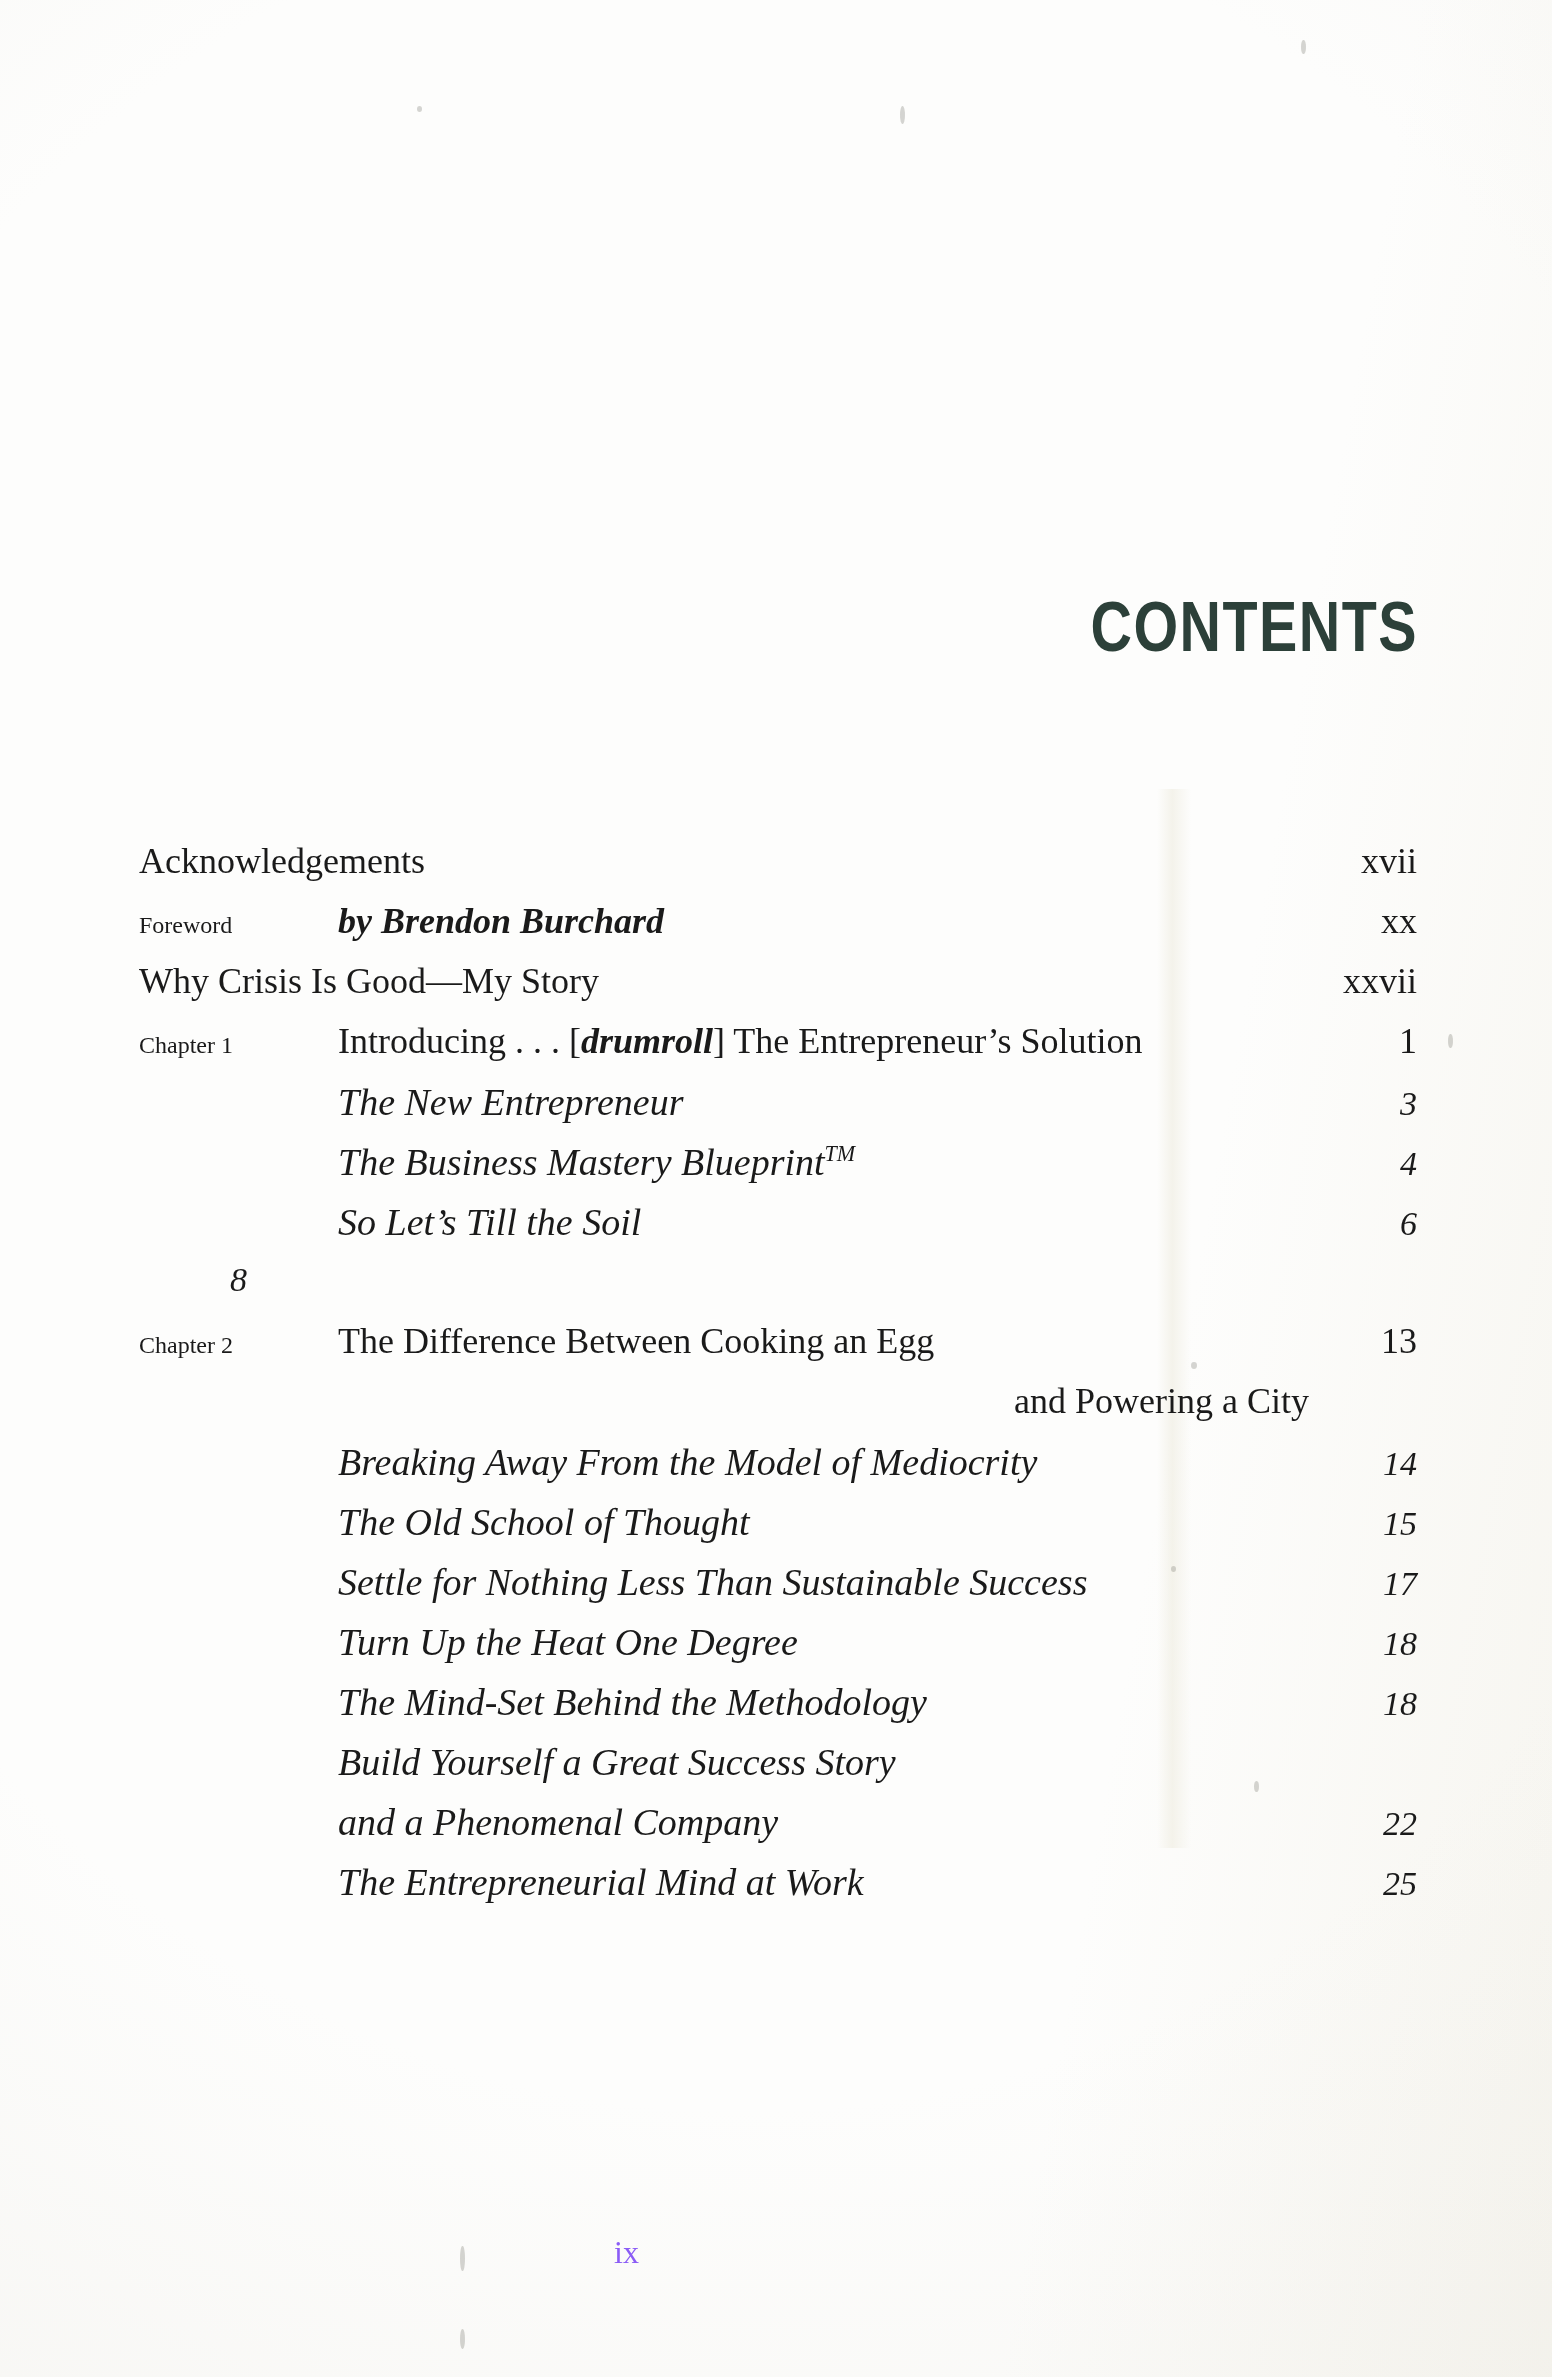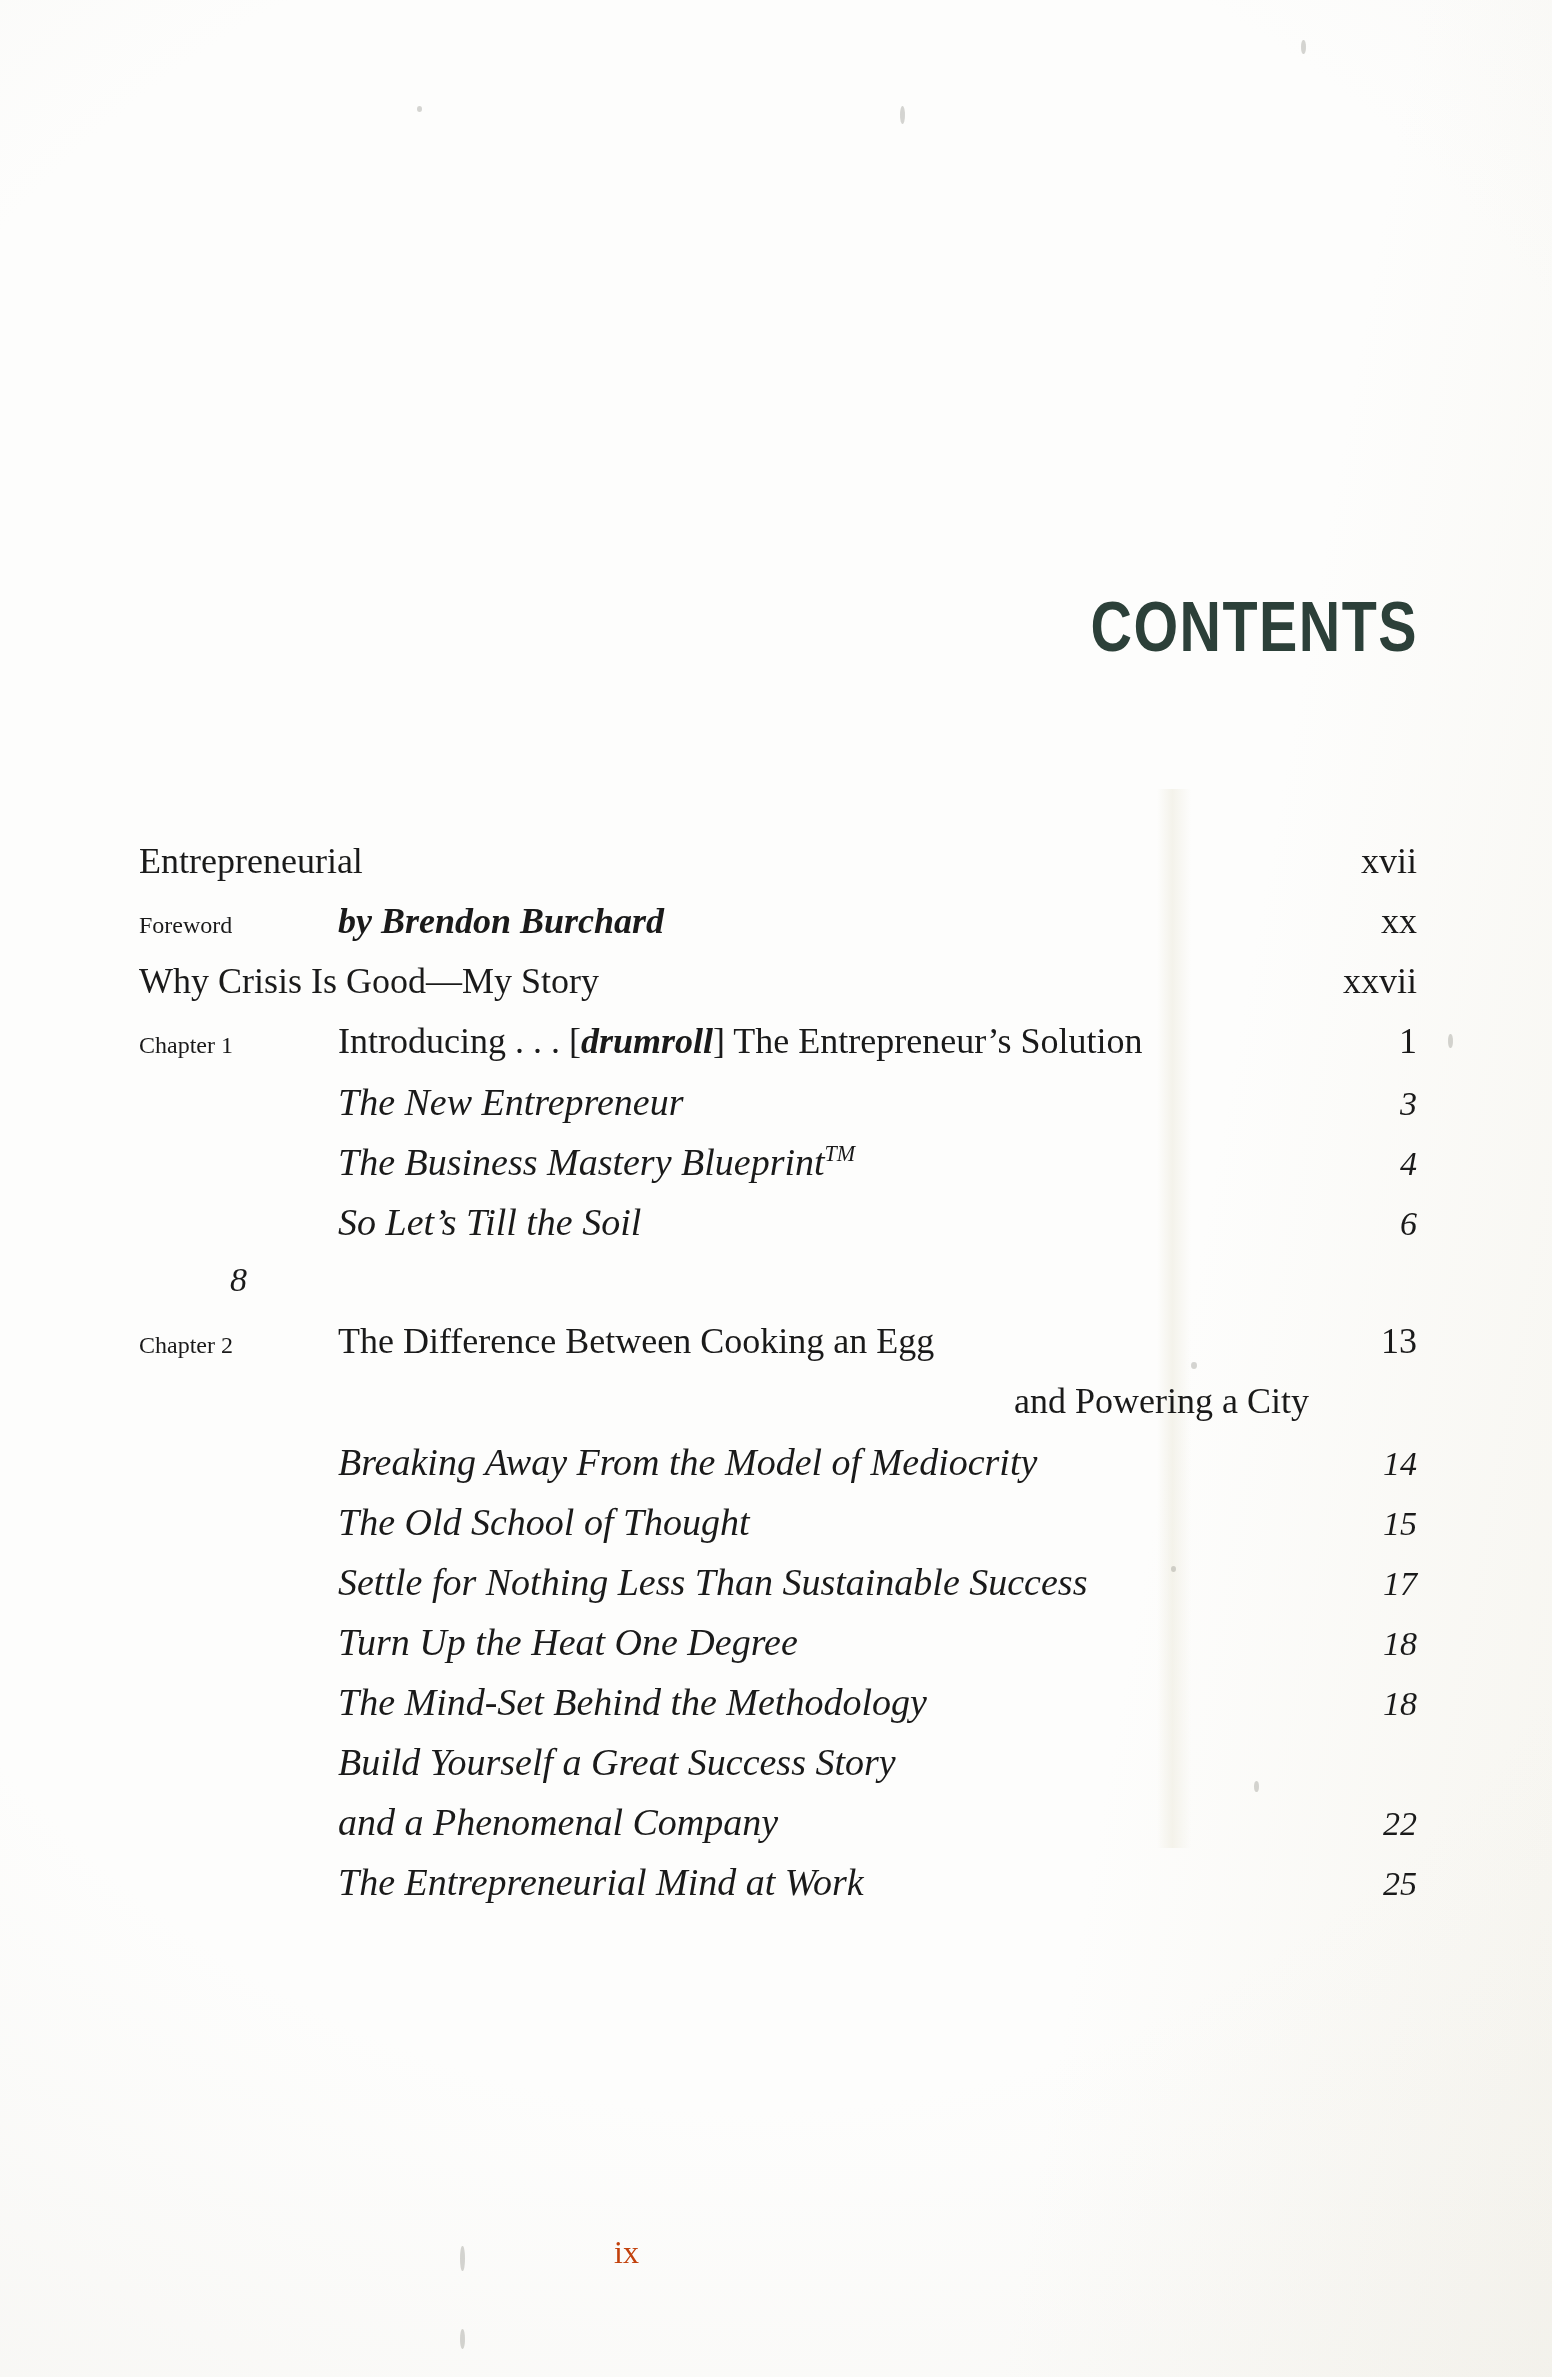--- a/index.html
+++ b/index.html
@@ -154,21 +154,21 @@
   }
 
   
   .folio {
     position: absolute;
     top: 2234px;
     left: 0;
     width: 1253px;
     text-align: center;
     font-size: 32px;
-    color: #c2410c;
+    color: #8b5cf6;
   }
 </style>
 </head>
 <body>
 
 <div class="page">
 
   <div class="scan-tint"></div>
   <div class="gutter-shade"></div>
 
@@ -181,21 +181,21 @@
   <div class="speck" style="top:1781px;left:1254px;width:4.5px;height:10.8px;"></div>
   <div class="speck" style="top:2246px;left:460px;width:4.5px;height:25px;"></div>
   <div class="speck" style="top:2329px;left:460px;width:4.5px;height:20px;"></div>
 
   <div class="contents-title">CONTENTS</div>
 
   <div class="toc">
 
     <div class="row flat">
       <span class="label"></span>
-      <span class="title" style="margin-left:-199px;"><span>Entrepreneurial</span></span>
+      <span class="title" style="margin-left:-199px;"><span>Acknowledgements</span></span>
       <span class="pageno">xvii</span>
     </div>
 
     <div class="row">
       <span class="label">Foreword</span>
       <span class="title">
         <span class="byline">by Brendon Burchard</span>
       </span>
       <span class="pageno">xx</span>
     </div>

